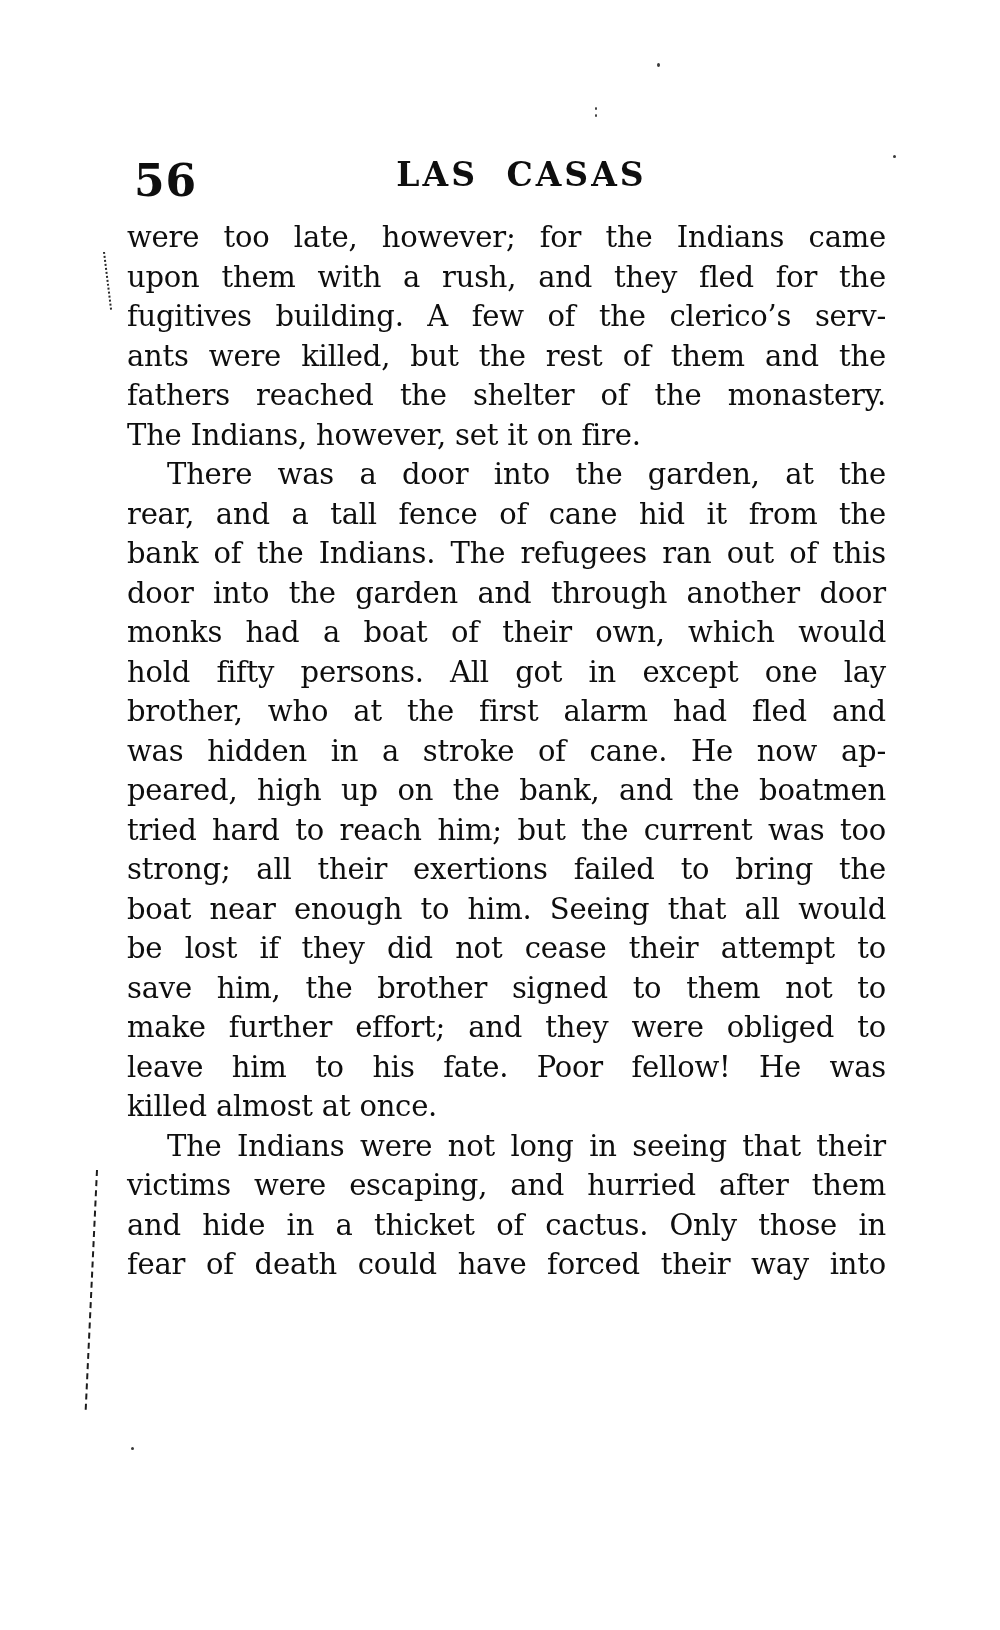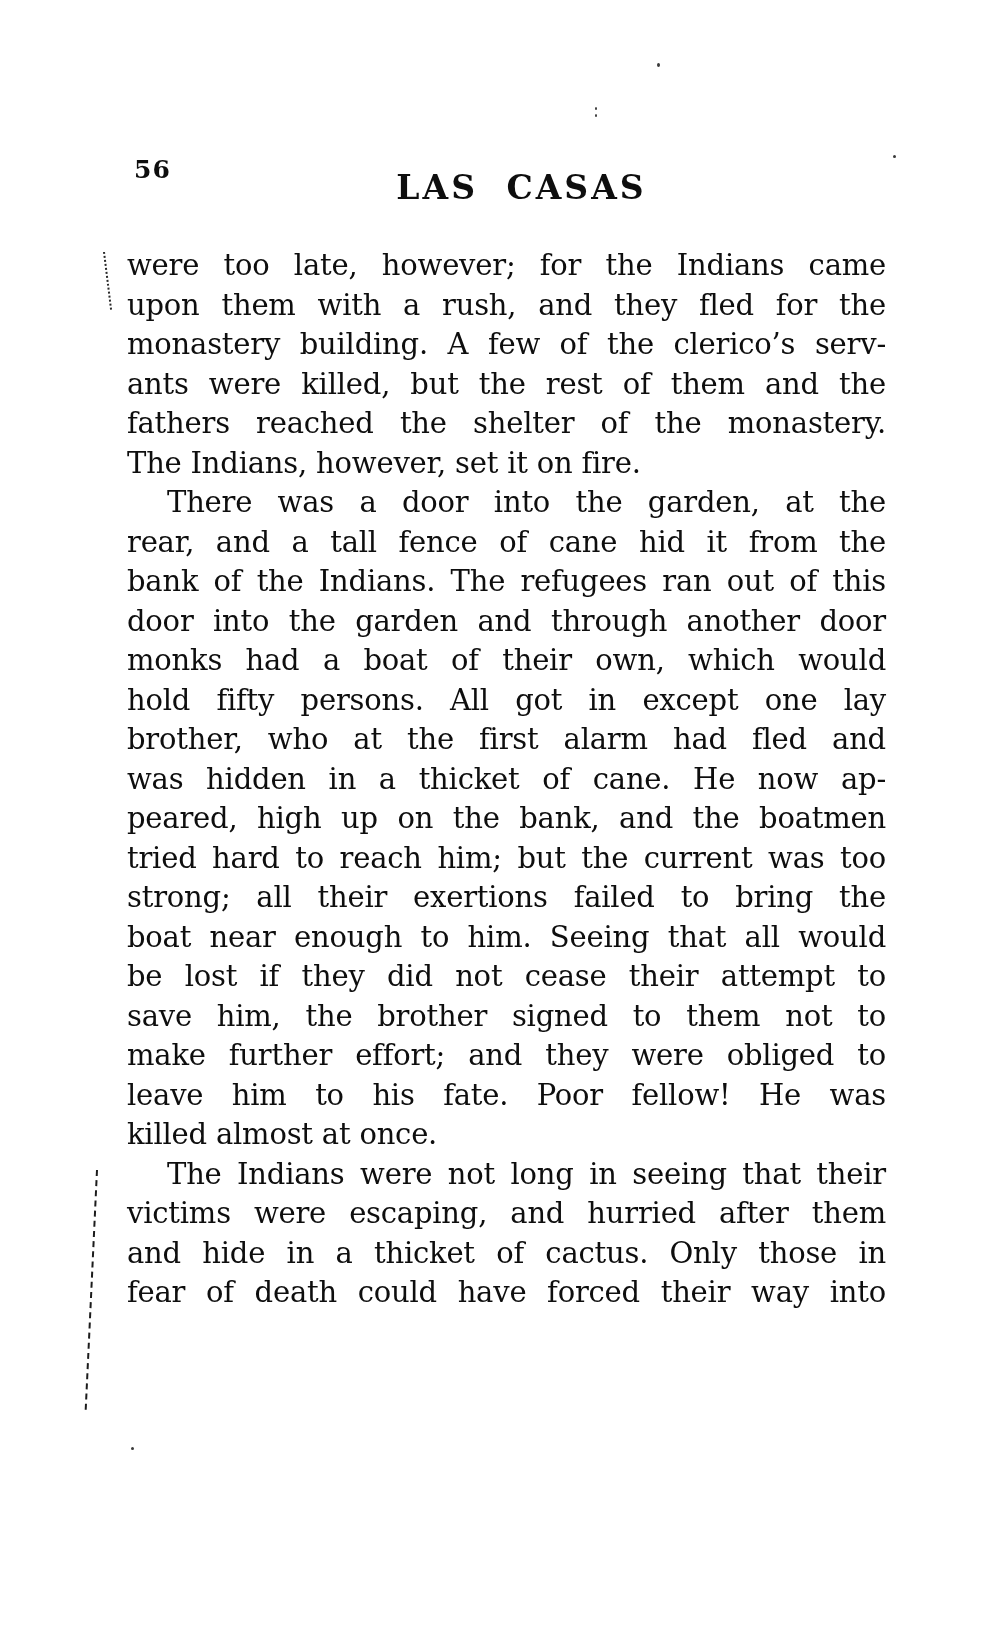--- a/index.html
+++ b/index.html
@@ -7,30 +7,30 @@
     width:1000px;height:1630px;
     background:#ffffff;
     position:relative;
     font-family:"DejaVu Serif","Liberation Serif",serif;
     color:#0e0e0e;
     overflow:hidden;
   }
   .page{position:absolute;inset:0;}
   .pagenum{
     position:absolute;left:134px;top:155px;
-    font-size:25px;font-weight:600;letter-spacing:1px;
+    font-size:44px;font-weight:600;letter-spacing:1px;
   }
   .running-title{
-    position:absolute;left:142px;top:168px;width:759px;
+    position:absolute;left:142px;top:155px;width:759px;
     text-align:center;
     font-size:33px;font-weight:600;
     letter-spacing:3px;word-spacing:14px;
   }
   .text-block{
-    position:absolute;left:127px;top:246px;width:759px;
+    position:absolute;left:127px;top:218px;width:759px;
   }
   .line{
     font-size:29px;
     line-height:39.5px;height:39.5px;
     letter-spacing:-0.2px;
     text-align:justify;
     text-align-last:justify;
     white-space:nowrap0; 
   }
   .line.ragged{text-align-last:left;}
@@ -58,32 +58,32 @@
 
 <div class="page">
 
   <div class="pagenum">56</div>
 
   <div class="running-title">LAS CASAS</div>
 
   <div class="text-block">
       <div class="line">were too late, however; for the Indians came</div>
       <div class="line">upon them with a rush, and they fled for the</div>
-      <div class="line">monastery building.  A few of the clerico’s serv-</div>
+      <div class="line">fugitives building.  A few of the clerico’s serv-</div>
       <div class="line">ants were killed, but the rest of them and the</div>
       <div class="line">fathers reached the shelter of the monastery.</div>
       <div class="line ragged">The Indians, however, set it on fire.</div>
       <div class="line indent">There was a door into the garden, at the</div>
       <div class="line">rear, and a tall fence of cane hid it from the</div>
       <div class="line">bank of the Indians. The refugees ran out of this</div>
       <div class="line">door into the garden and through another door</div>
       <div class="line">monks had a boat of their own, which would</div>
       <div class="line">hold fifty persons.  All got in except one lay</div>
       <div class="line">brother, who at the first alarm had fled and</div>
-      <div class="line">was hidden in a thicket of cane.  He now ap-</div>
+      <div class="line">was hidden in a stroke of cane.  He now ap-</div>
       <div class="line">peared, high up on the bank, and the boatmen</div>
       <div class="line">tried hard to reach him; but the current was too</div>
       <div class="line">strong; all their exertions failed to bring the</div>
       <div class="line">boat near enough to him.  Seeing that all would</div>
       <div class="line">be lost if they did not cease their attempt to</div>
       <div class="line">save him, the brother signed to them not to</div>
       <div class="line">make further effort; and they were obliged to</div>
       <div class="line">leave him to his fate.  Poor fellow!  He was</div>
       <div class="line ragged">killed almost at once.</div>
       <div class="line indent">The Indians were not long in seeing that their</div>

